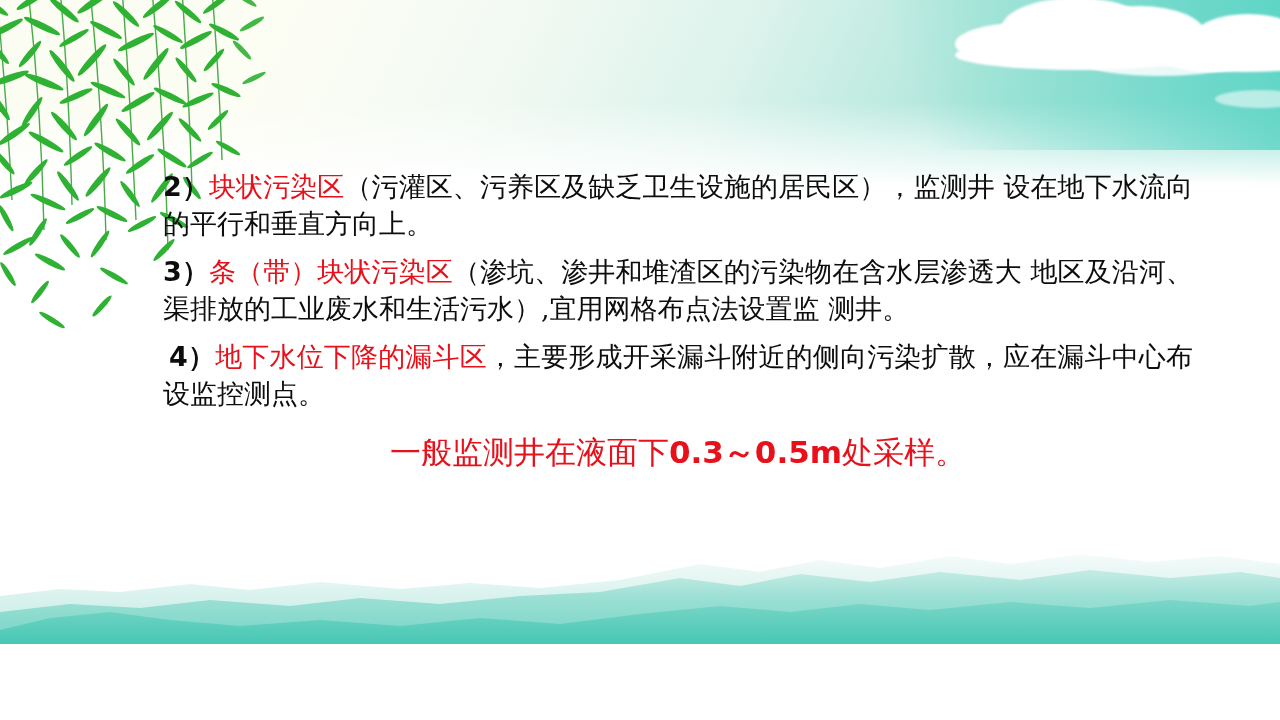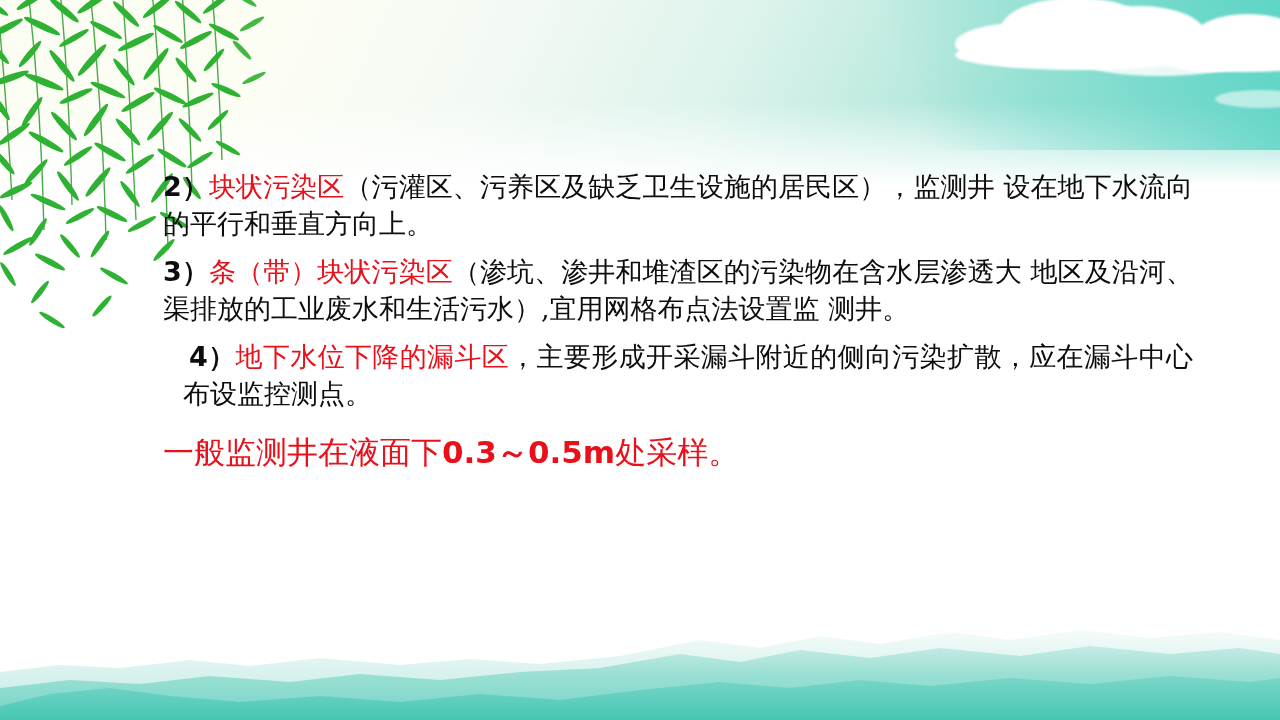--- a/index.html
+++ b/index.html
@@ -7,21 +7,21 @@
   body {
     font-family:"DejaVu Sans", sans-serif;
     background:#ffffff;
     position:relative;
   }
 
   
   .slide {
     position:relative;
     width:1280px;
-    height:720px;
+    height:644px;
     overflow:hidden;
     background:#ffffff;
   }
 
   
   .sky {
     position:absolute;
     left:0; top:0;
     width:1280px; height:185px;
     background:
@@ -106,29 +106,30 @@
     margin-bottom:11px;
   }
   .para .marker {
     font-family:"DejaVu Sans", sans-serif;
     font-weight:bold;
     color:#0d0d0d;
   }
   .para .hl {
     color:#e8101a;
   }
-  .para.p4 { text-indent:6px;margin-left:20px; }
+  .para.p4 { text-indent:6px; }
 
   .closing {
     font-family:"DejaVu Serif", serif;
     font-size:31px;
     line-height:40px;
     color:#e8101a;
     margin-top:20px;
     white-space:nowrap;
+    text-align:center;
   }
   .closing .num {
     font-family:"DejaVu Sans", sans-serif;
     font-weight:bold;
   }
 </style>
 </head>
 <body>
 
 <div class="slide">

